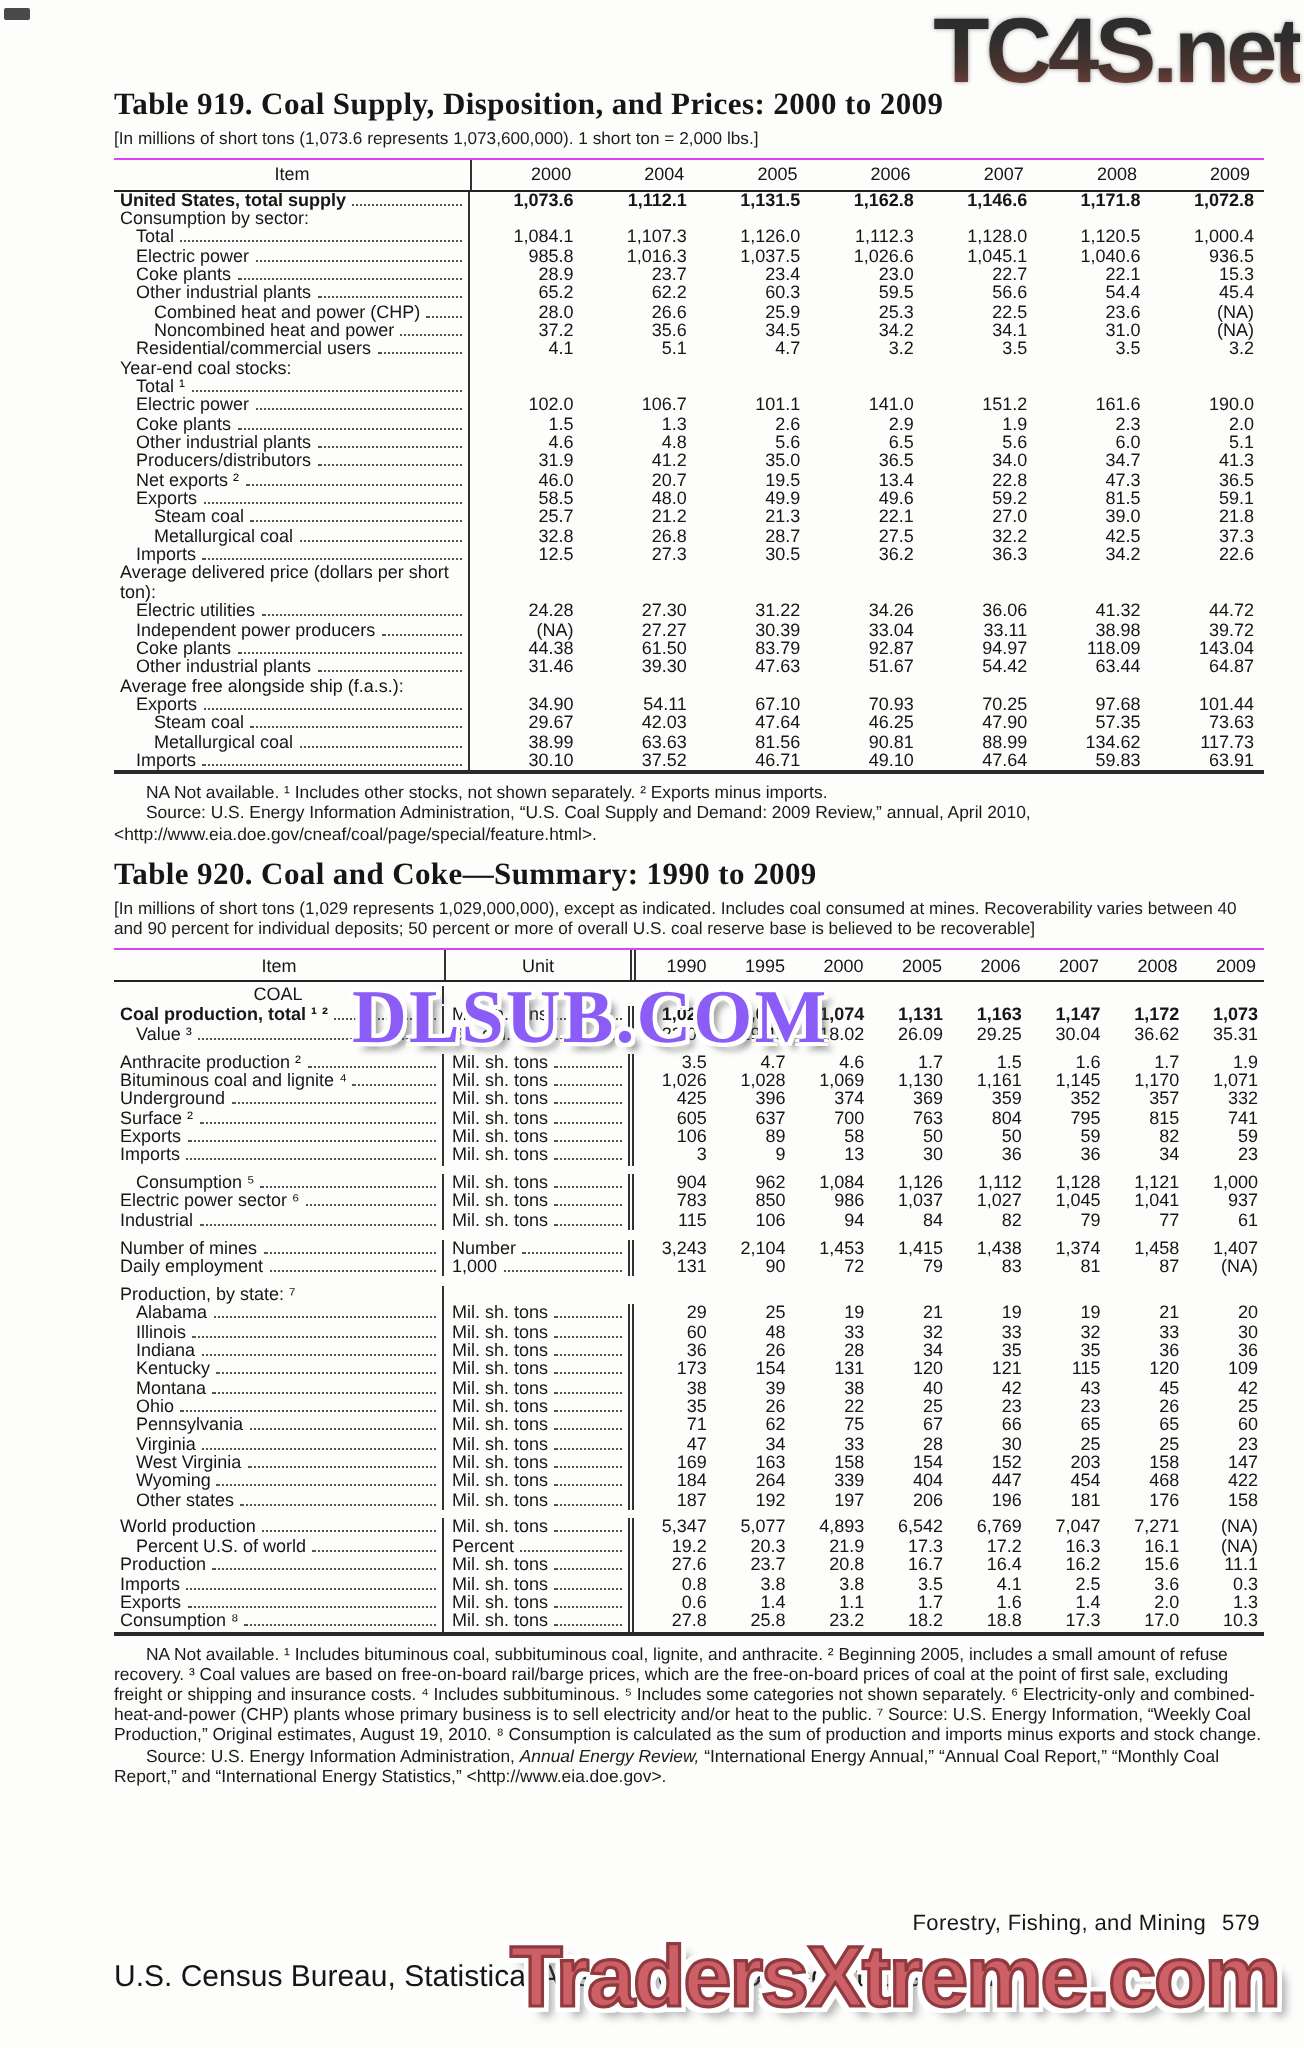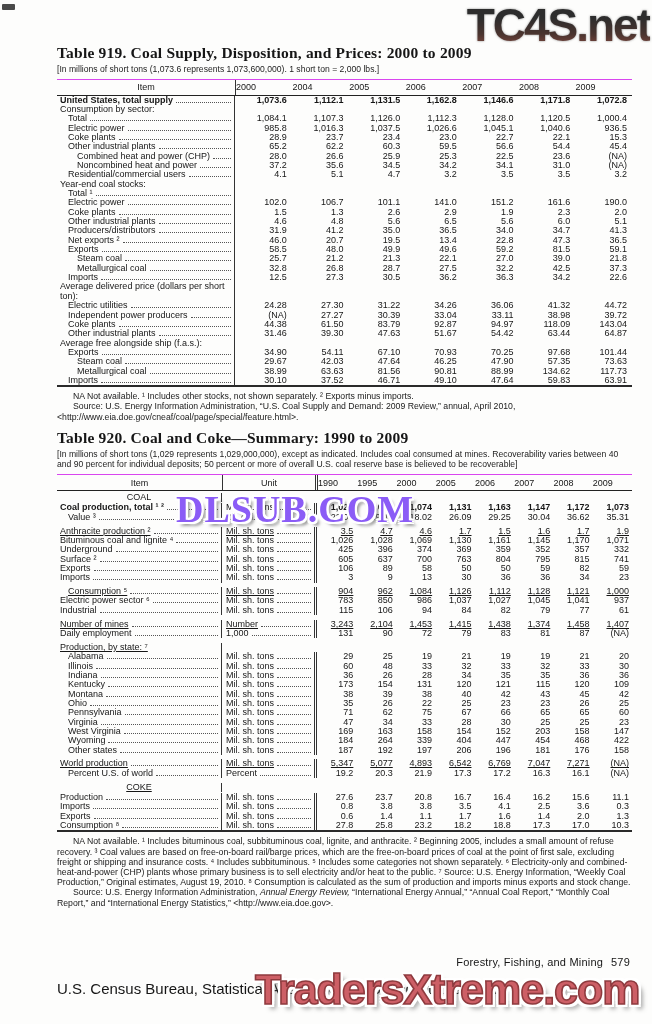--- a/index.html
+++ b/index.html
@@ -8,21 +8,21 @@
   #content{position:absolute;left:57px;top:0;width:575px;}
 
   
   .tbl-title{font-family:"Liberation Serif",serif;font-weight:bold;font-size:15.5px;line-height:18px;letter-spacing:.2px;}
   .tbl-sub{font-size:8.6px;line-height:10.6px;margin-top:2px;color:#1c1c1c;}
 
   
   .dtable{margin-top:4px;border-bottom:2px solid #2a2a2a;}
   .thead{display:flex;border-top:1px solid #d946ef;border-bottom:1.5px solid #222;align-items:center;height:15px;font-size:9px;}
   .trow{display:flex;align-items:baseline;line-height:9.35px;font-size:9px;}
-  .trow.gap{margin-top:4.5px;text-decoration:underline;}
+  .trow.gap{margin-top:4.5px;}
   .trow.bold .lbl,.trow.bold .cv{font-weight:bold;}
   .ci{display:flex;align-items:baseline;border-right:1px solid #333;box-sizing:border-box;}
   .t919 .ci{width:178px;padding-left:2px;}
   .t920 .ci{width:165px;padding-left:2px;}
   .ci.center{justify-content:center;padding-left:0;}
   .ci.center .lbl{padding-left:0;}
   .lbl{white-space:normal;}
   .ind0{padding-left:1px;}
   .ind1{padding-left:9px;}
   .ind2{padding-left:18px;}
@@ -30,21 +30,21 @@
   .cu{display:flex;align-items:baseline;width:95px;box-sizing:border-box;border-right:3px double #333;padding-left:4px;}
   .cvals{display:flex;flex:1;}
   .cv{flex:1;text-align:right;box-sizing:border-box;}
   .t919 .cv{padding-right:5px;}
   .t920 .cv{padding-right:3px;}
   .thead .hitem{font-size:9px;display:flex;align-items:center;justify-content:center;}
   .t919 .hitem{width:178px;border-right:1px solid #333;height:100%;}
   .t920 .hitem{width:165px;border-right:1px solid #333;height:100%;}
   .hunit{width:95px;border-right:3px double #333;height:100%;display:flex;align-items:center;justify-content:center;box-sizing:border-box;}
   .hyears{display:flex;flex:1;height:100%;align-items:center;}
-  .hy{flex:1;text-align:left;box-sizing:border-box;}
+  .hy{flex:1;text-align:right;box-sizing:border-box;}
   .t919 .hy{padding-right:7px;}
   .t920 .hy{padding-right:4px;}
   .center-row{margin:2px 0 1px;}
 
   
   .notes{margin-top:4px;font-size:8.7px;line-height:10.2px;color:#191919;}
   .notes p{margin:0;text-indent:16px;}
   .em{font-style:italic;}
 
   
@@ -1110,36 +1110,20 @@
               <span class="cv">19.2</span>
               <span class="cv">20.3</span>
               <span class="cv">21.9</span>
               <span class="cv">17.3</span>
               <span class="cv">17.2</span>
               <span class="cv">16.3</span>
               <span class="cv">16.1</span>
               <span class="cv">(NA)</span>
             </div>
           </div>
-          <div class="trow gap center-row">
-            <div class="ci center">
-              <span class="lbl ind0">COKE</span>
-            </div>
-            <div class="cu"></div>
-            <div class="cvals">
-              <span class="cv"></span>
-              <span class="cv"></span>
-              <span class="cv"></span>
-              <span class="cv"></span>
-              <span class="cv"></span>
-              <span class="cv"></span>
-              <span class="cv"></span>
-              <span class="cv"></span>
-            </div>
-          </div>
           <div class="trow">
             <div class="ci">
               <span class="lbl ind0">Production</span>
               <span class="dots"></span>
             </div>
             <div class="cu">
               <span>Mil. sh. tons</span>
               <span class="dots"></span>
             </div>
             <div class="cvals">

